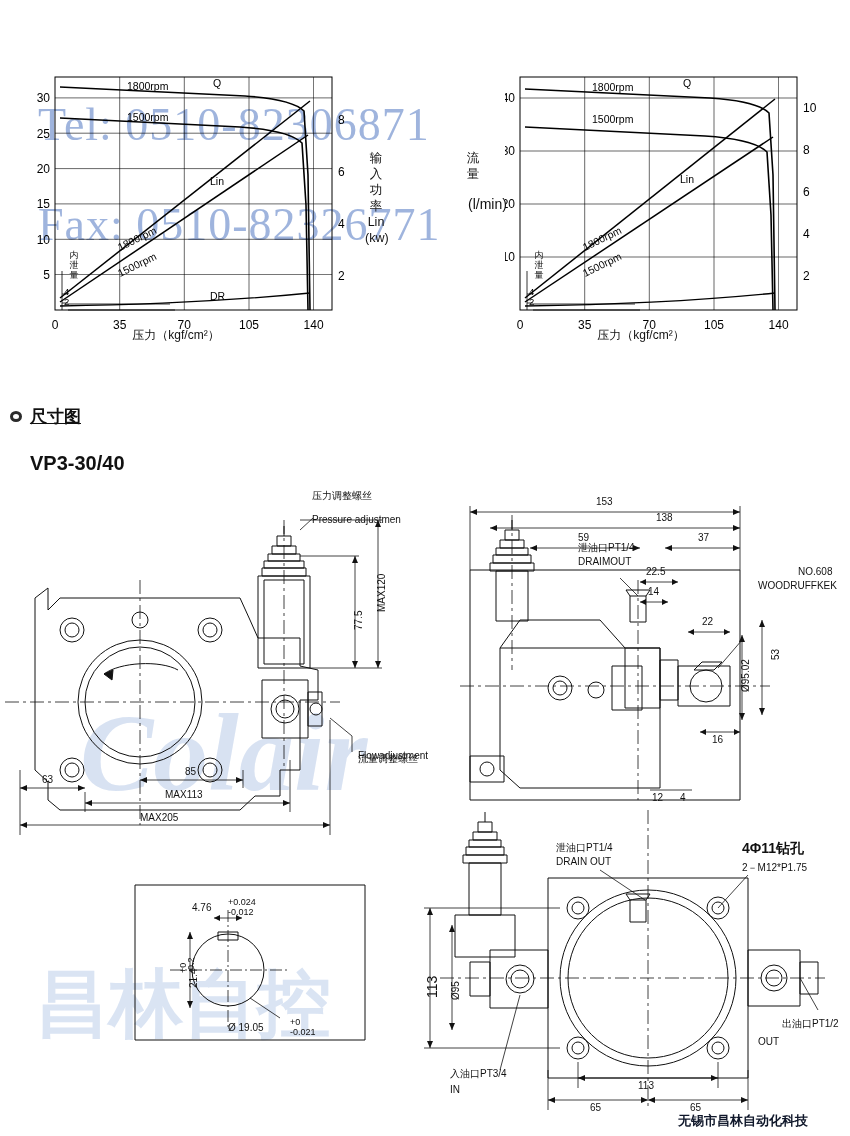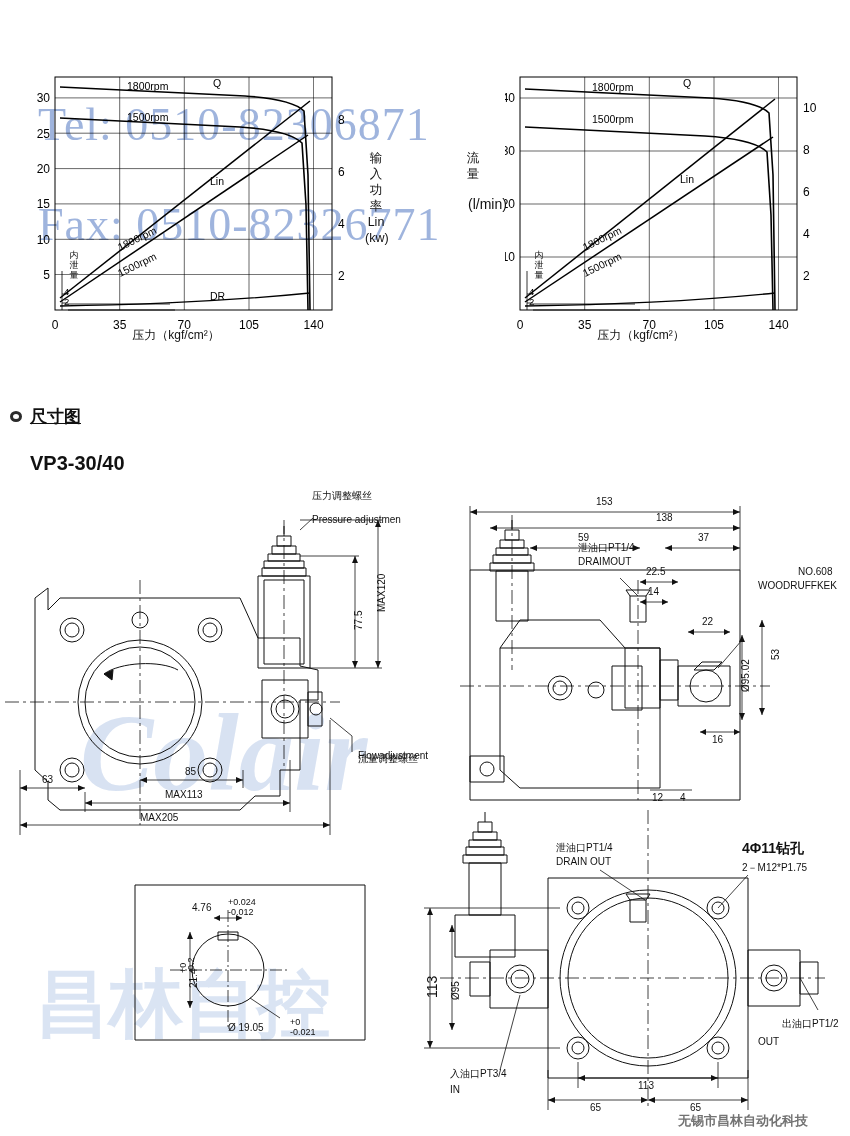--- a/index.html
+++ b/index.html
@@ -71,21 +71,21 @@
     font-family:"Liberation Sans", sans-serif;
     font-size:74px;
     font-weight:bold;
     color:#c3d3ec;
     opacity:.6;
     white-space:nowrap;
     pointer-events:none;
   }
   .wm-footer{
     position:absolute;
-    font-size:13px; font-weight:bold; color:#737373;
+    font-size:13px; font-weight:bold; color:#0f172a;
   }
 
   
   .dwg { position:absolute; }
   .dwg-label {
     position:absolute;
     font-size:10px; line-height:12px; color:#111;
     white-space:nowrap;
   }
   .dwg-label.sm { font-size:9px; line-height:11px; }

